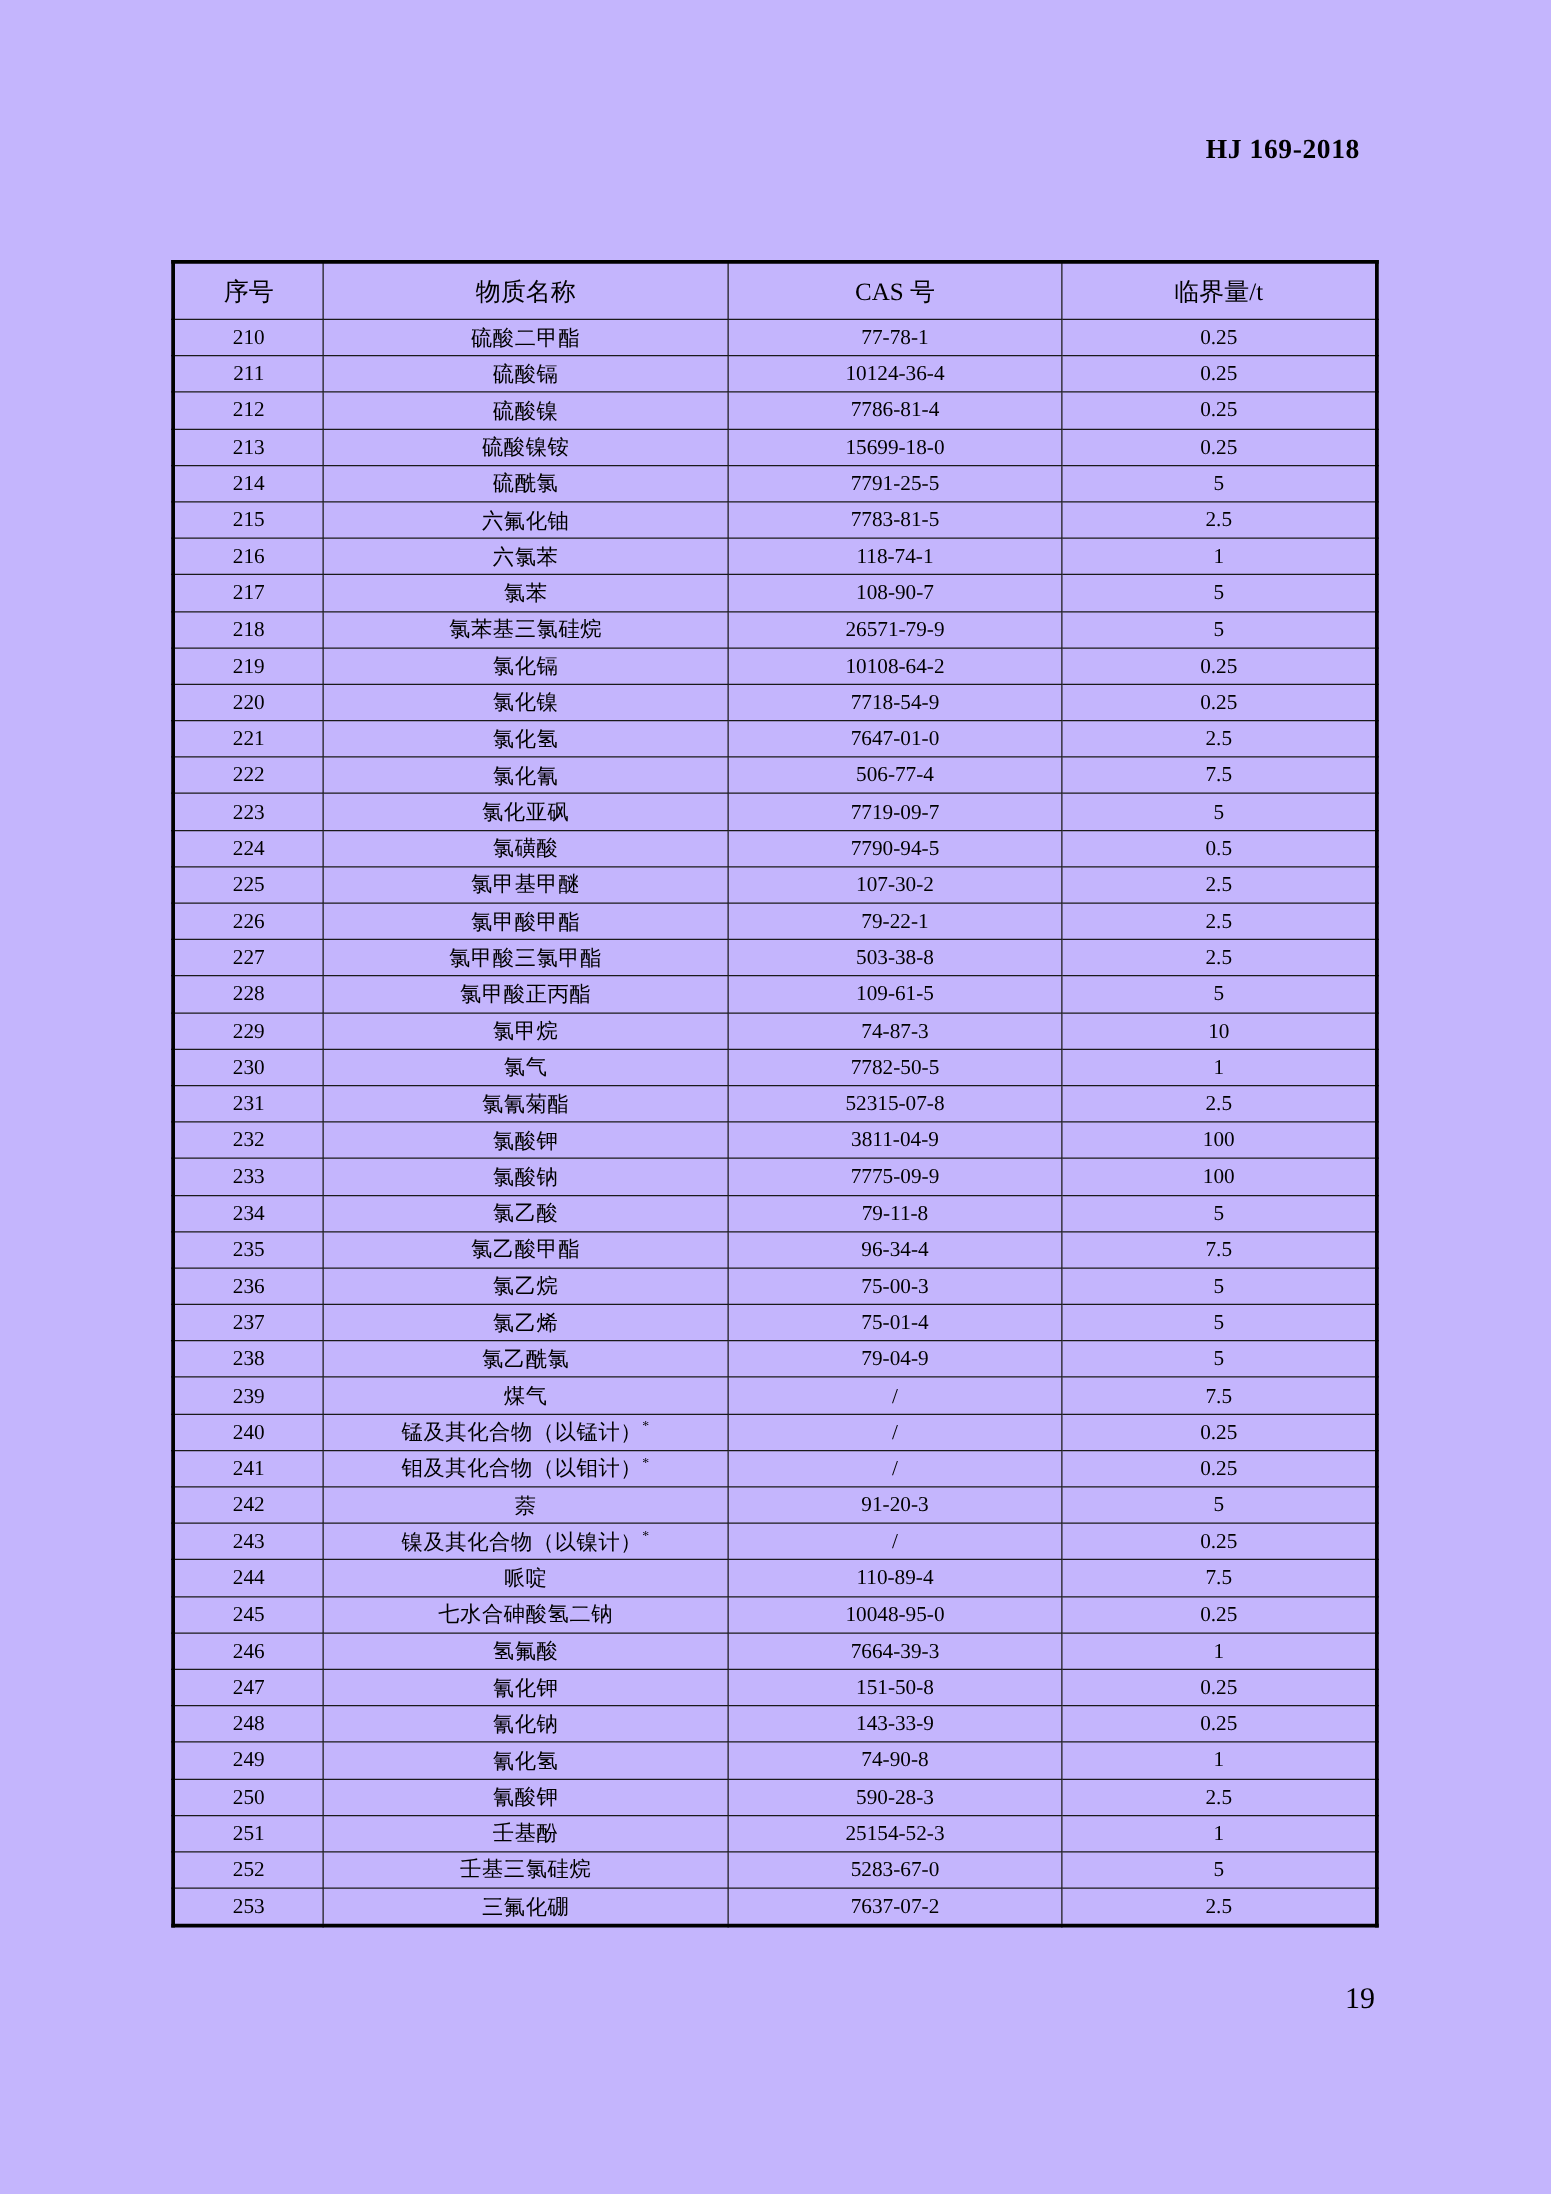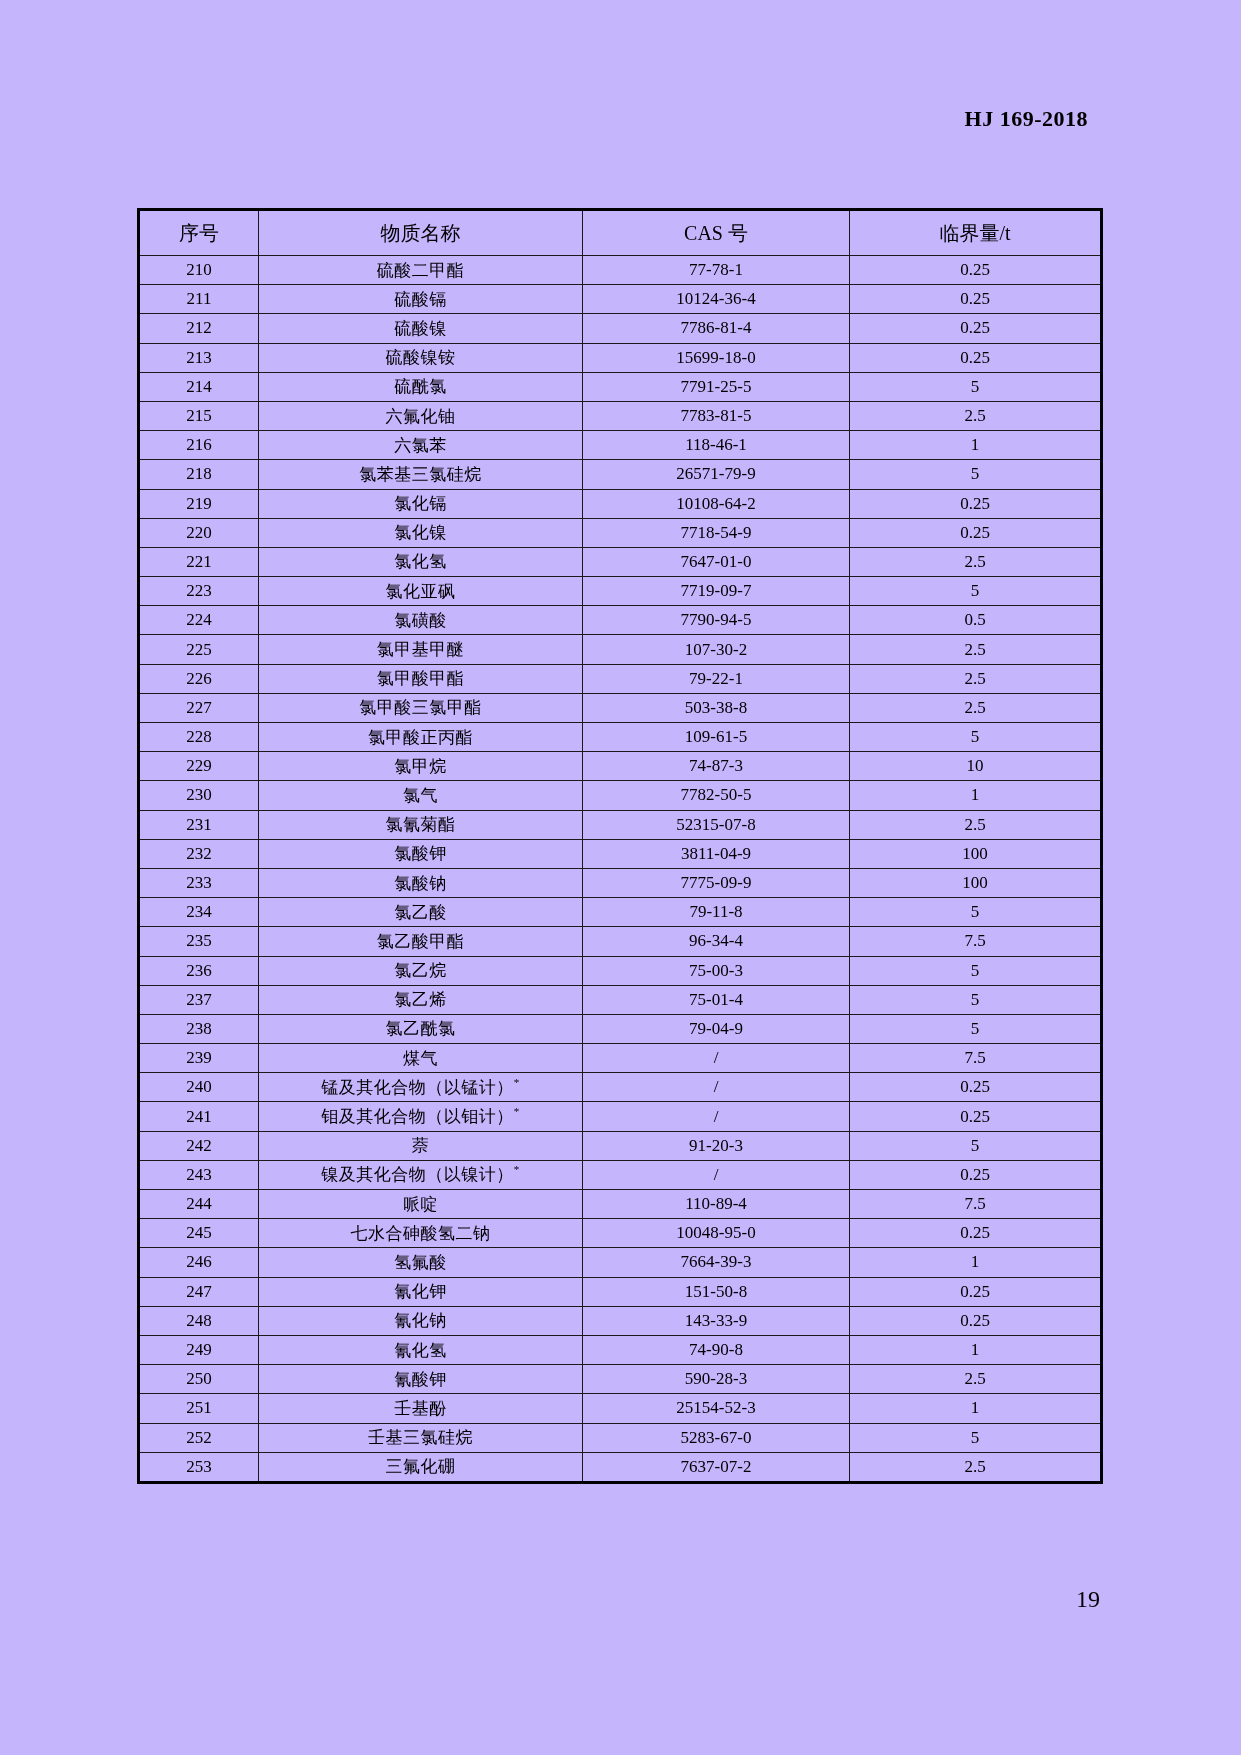--- a/index.html
+++ b/index.html
@@ -121,22 +121,28 @@
     </tr>
         <tr>
       <td class="c-no">215</td>
       <td class="c-name"><span>六氟化铀</span></td>
       <td class="c-cas">7783-81-5</td>
       <td class="c-qty">2.5</td>
     </tr>
         <tr>
       <td class="c-no">216</td>
       <td class="c-name"><span>六氯苯</span></td>
-      <td class="c-cas">118-46-1</td>
-      <td class="c-qty">1</td>
+      <td class="c-cas">118-74-1</td>
+      <td class="c-qty">1</td>
+    </tr>
+        <tr>
+      <td class="c-no">217</td>
+      <td class="c-name"><span>氯苯</span></td>
+      <td class="c-cas">108-90-7</td>
+      <td class="c-qty">5</td>
     </tr>
         <tr>
       <td class="c-no">218</td>
       <td class="c-name"><span>氯苯基三氯硅烷</span></td>
       <td class="c-cas">26571-79-9</td>
       <td class="c-qty">5</td>
     </tr>
         <tr>
       <td class="c-no">219</td>
       <td class="c-name"><span>氯化镉</span></td>
@@ -147,20 +153,26 @@
       <td class="c-no">220</td>
       <td class="c-name"><span>氯化镍</span></td>
       <td class="c-cas">7718-54-9</td>
       <td class="c-qty">0.25</td>
     </tr>
         <tr>
       <td class="c-no">221</td>
       <td class="c-name"><span>氯化氢</span></td>
       <td class="c-cas">7647-01-0</td>
       <td class="c-qty">2.5</td>
+    </tr>
+        <tr>
+      <td class="c-no">222</td>
+      <td class="c-name"><span>氯化氰</span></td>
+      <td class="c-cas">506-77-4</td>
+      <td class="c-qty">7.5</td>
     </tr>
         <tr>
       <td class="c-no">223</td>
       <td class="c-name"><span>氯化亚砜</span></td>
       <td class="c-cas">7719-09-7</td>
       <td class="c-qty">5</td>
     </tr>
         <tr>
       <td class="c-no">224</td>
       <td class="c-name"><span>氯磺酸</span></td>

